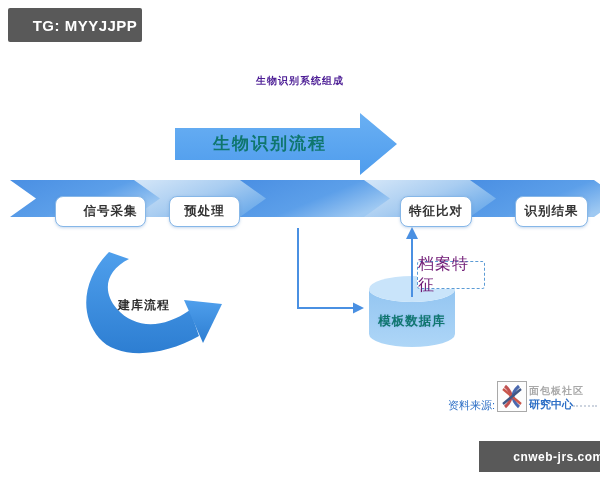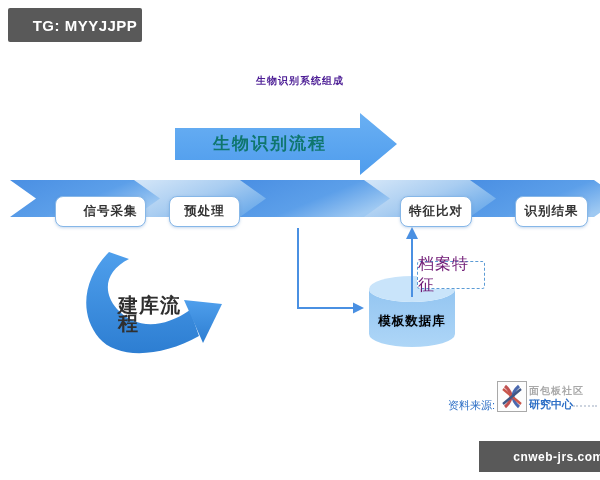--- a/index.html
+++ b/index.html
@@ -32,25 +32,25 @@
     display:flex;align-items:center;justify-content:center;
     font-size:12.5px;font-weight:600;color:#333;letter-spacing:1px;
   }
   .step-0{left:55px;width:69px;padding-left:20px;}
   .step-1{left:169px;width:69px;}
   .step-2{left:284px;width:73px;}
   .step-3{left:400px;width:70px;}
   .step-4{left:515px;width:71px;}
   .swoosh-label{
     left:118px;top:296px;width:64px;height:18px;
-    font-size:20px;font-weight:bold;color:#2f2f2f;letter-spacing:1px;line-height:18px;
+    font-size:12px;font-weight:bold;color:#2f2f2f;letter-spacing:1px;line-height:18px;
   }
   .cyl-label{
     left:369px;top:313px;width:86px;text-align:center;
-    color:#000000;font-size:12.5px;font-weight:bold;letter-spacing:1px;
+    color:#0f766e;font-size:12.5px;font-weight:bold;letter-spacing:1px;
     text-shadow:0 0 2px rgba(120,170,220,.8);
   }
   .dashed-box{
     left:417px;top:241px;width:66px;height:26px;background:#ffffff;
     border:1.6px dashed #5b9bd5;border-radius:3px;
     display:flex;align-items:center;justify-content:center;
     font-size:16px;color:#701a75;font-weight:500;letter-spacing:1px;margin-top:20px;
   }
   .source-prefix{
     left:448px;top:398px;font-size:11px;font-weight:normal;color:#2d6fc6;

